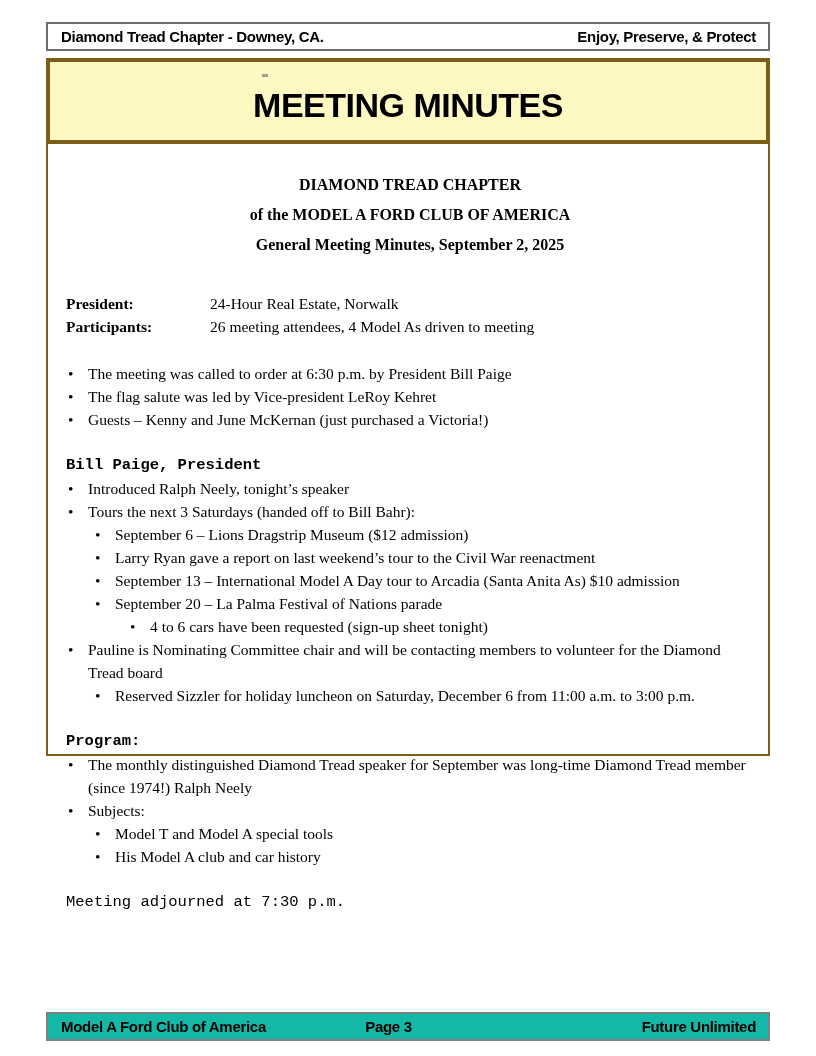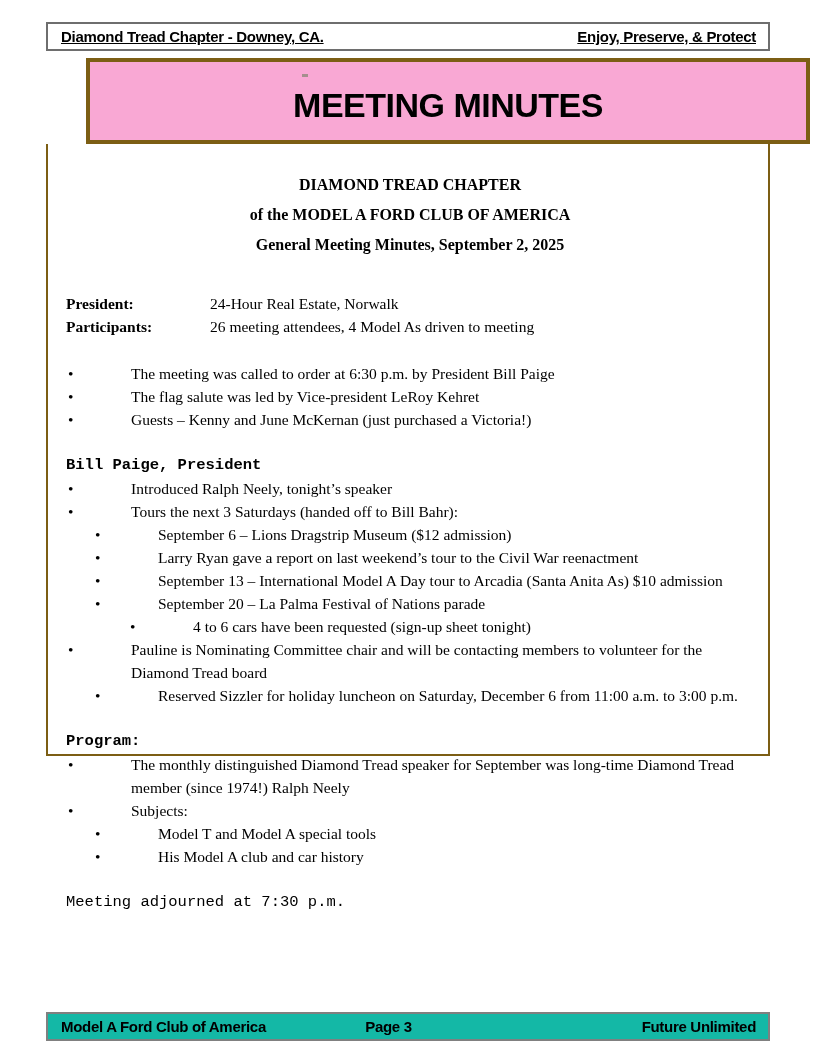--- a/index.html
+++ b/index.html
@@ -13,29 +13,29 @@
   }
 
   
   .header-bar {
     position: absolute; left: 46px; top: 22px; width: 724px; height: 29px;
     border: 2px solid #6e6e6e;
     background: #fff;
     display: flex; align-items: center; justify-content: space-between;
     padding: 0 12px 0 13px;
     font-family: "Liberation Sans", sans-serif;
-    font-weight: bold; font-size: 15px; letter-spacing: -0.3px; text-decoration: underline;
+    font-weight: bold; font-size: 15px; letter-spacing: -0.3px;
   }
 
   
   .banner {
     position: absolute; left: 46px; top: 58px; width: 724px; height: 86px;
-    background: #f9a8d4;
+    background: #fef9c3;
     border: 4px solid #7C5E14;
-    display: flex; align-items: center; justify-content: center; margin-left: 40px;
+    display: flex; align-items: center; justify-content: center;
   }
   .banner-title {
     font-family: "Liberation Sans", sans-serif;
     font-weight: bold; font-size: 34px; letter-spacing: -0.5px;
     margin-top: 8px;
   }
   .banner-mark {
     position: absolute; left: 212px; top: 12px; width: 6px; height: 3px;
     background: #8f887a; opacity: .8;
   }
@@ -49,21 +49,21 @@
     padding: 26px 14px 0 18px;
     font-size: 15.5px; line-height: 23px;
   }
   .center-head { text-align: center; font-weight: bold; font-size: 16px; line-height: 30px; }
 
   .kv-block { margin-top: 32px; }
   .kv-row { display: flex; }
   .kv-label { font-weight: bold; flex: 0 0 144px; }
 
   .list { }
-  .li { display: flex; gap: 43px; }
+  .li { display: flex; }
   .li .dot { flex: 0 0 20px; text-align: left; }
   .li .dot::before { content: "\2022"; }
   .li.l1 { margin-left: 2px; }
   .li.l2 { margin-left: 29px; }
   .li.l3 { margin-left: 64px; }
   .li .txt { flex: 1 1 auto; }
 
   .mt-blank { margin-top: 23px; font-family: Liberation Mono, monospace; }
   .mt-para  { margin-top: 24px; }
 

